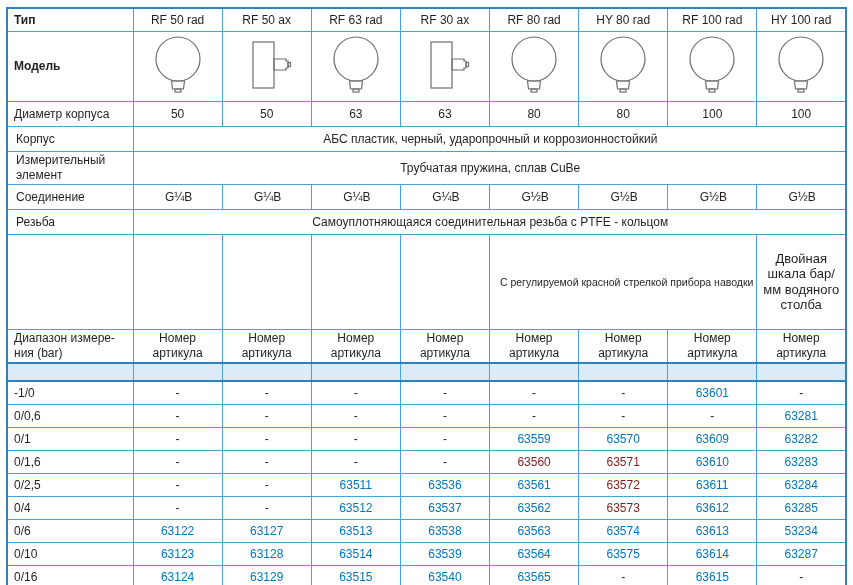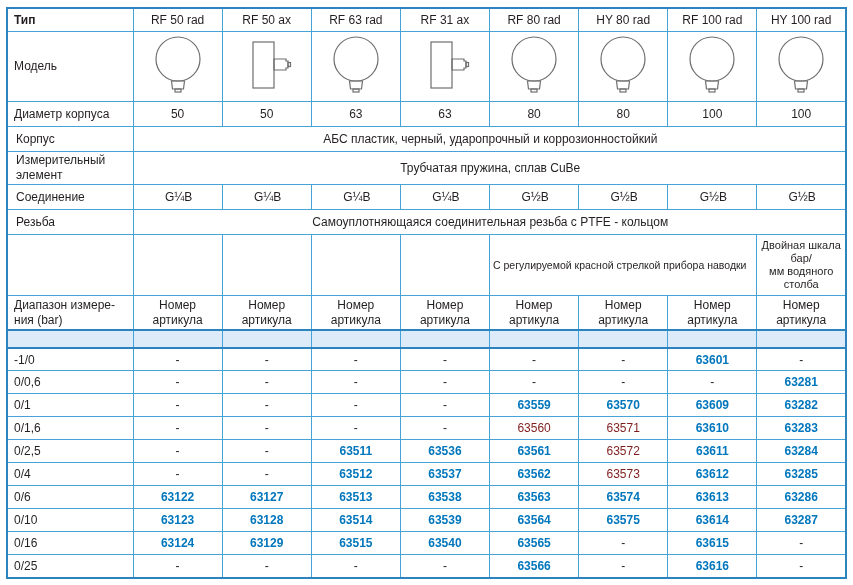--- a/index.html
+++ b/index.html
@@ -22,29 +22,29 @@
     font-size:12px;
     padding:1px 6px;
     height:23px;
     box-sizing:border-box;
     vertical-align:middle;
     overflow:hidden;
   }
   td.lbl{text-align:left;}
   td.ctr{text-align:center;}
   .bold{font-weight:bold;}
-  td.num{color:#0076bc;font-weight:bold;text-align:center;}
+  td.num{color:#0076bc;font-weight:normal;text-align:center;}
   td.num.plain{color:#7f1d1d;font-weight:normal;}
   td.dash{text-align:center;}
-  tr.model-row td{height:70px;}
+  tr.model-row td{height:70px;font-weight:bold;}
   tr.diam-row td{height:25px;}
   tr.spec-row td{height:25px;padding-left:8px;}
   tr.note-row td{height:30px;}
-  td.note-cell{font-size:10.5px;text-align:left;padding:1px 3px;}
-  td.dual-cell{font-size:11px;text-align:center;white-space:pre-line;line-height:1.2;padding:4px 2px;}
+  td.note-cell{font-size:10.5px;text-align:right;padding:1px 3px;}
+  td.dual-cell{font-size:13px;text-align:center;white-space:pre-line;line-height:1.2;padding:16px 2px;}
   tr.article-row td{height:34px;}
   td.pre{white-space:pre-line;line-height:1.25;}
   tr.spacer-row td{
     background:#dcebf7;
     height:18px;
     border-top:2px solid #2b84c0;
     border-bottom:2px solid #2b84c0;
   }
   tr.range-row td{height:23px;}
   .gauge-svg{display:block;margin:0 auto;}
@@ -58,21 +58,21 @@
     <colgroup>
       <col class="c-label">
       <col span="8" class="c-data">
     </colgroup>
     <tbody>
         <tr class="type-row">
           <td class="lbl bold">Тип</td>
           <td class="ctr">RF 50 rad</td>
           <td class="ctr">RF 50 ax</td>
           <td class="ctr">RF 63 rad</td>
-          <td class="ctr">RF 31 ax</td>
+          <td class="ctr">RF 30 ax</td>
           <td class="ctr">RF 80 rad</td>
           <td class="ctr">HY 80 rad</td>
           <td class="ctr">RF 100 rad</td>
           <td class="ctr">HY 100 rad</td>
         </tr>
         <tr class="model-row">
           <td class="lbl">Модель</td>
           <td class="ctr">
             <svg class="gauge-svg" width="54" height="62" viewBox="0 0 54 62">
               <circle cx="27" cy="24" r="22"></circle>
@@ -273,21 +273,21 @@
         </tr>
         <tr class="range-row">
           <td class="lbl">0/6</td>
           <td class="num">63122</td>
           <td class="num">63127</td>
           <td class="num">63513</td>
           <td class="num">63538</td>
           <td class="num">63563</td>
           <td class="num">63574</td>
           <td class="num">63613</td>
-          <td class="num">63286</td>
+          <td class="num">53234</td>
         </tr>
         <tr class="range-row">
           <td class="lbl">0/10</td>
           <td class="num">63123</td>
           <td class="num">63128</td>
           <td class="num">63514</td>
           <td class="num">63539</td>
           <td class="num">63564</td>
           <td class="num">63575</td>
           <td class="num">63614</td>

